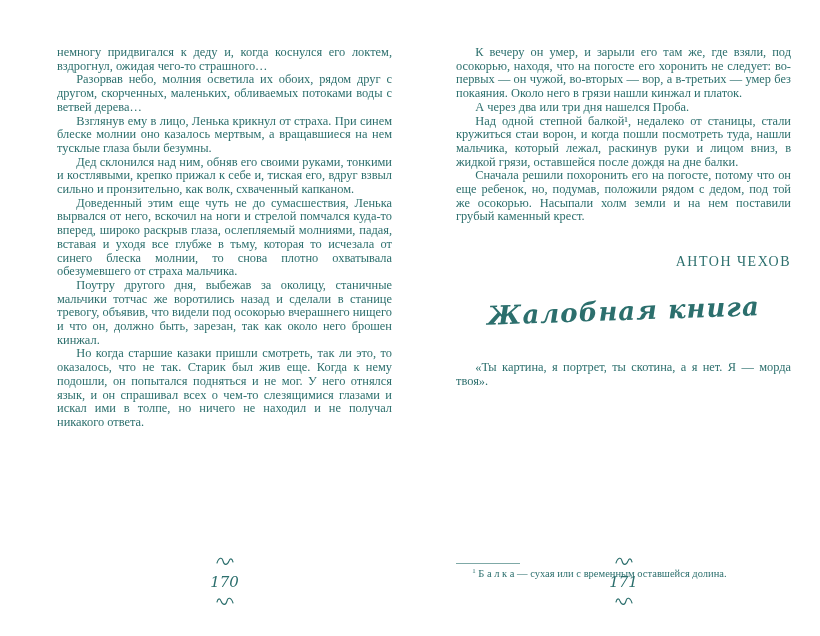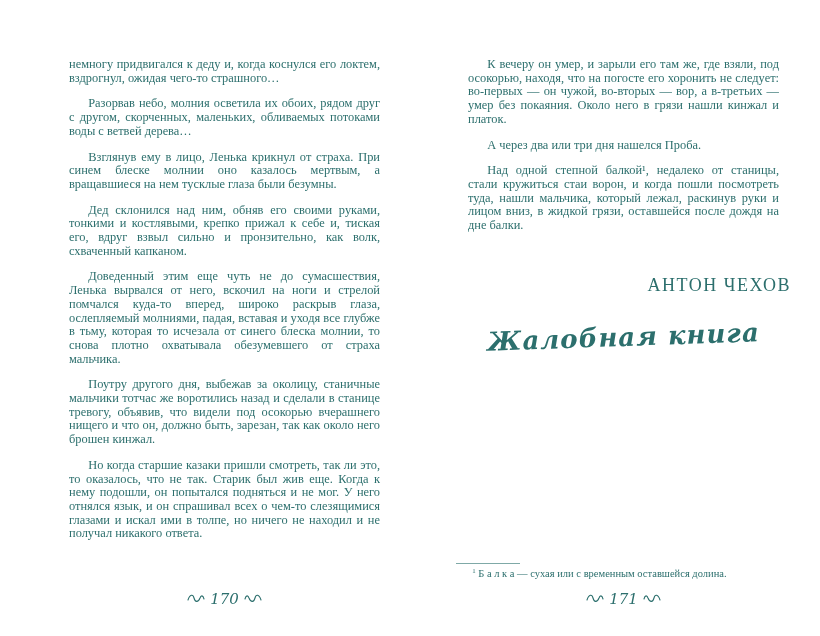--- a/index.html
+++ b/index.html
@@ -26,38 +26,38 @@
     box-sizing: border-box;
     width: 335px;
     height: 562px;
     display: flex;
     flex-direction: column;
     padding-bottom: 28px;
   }
   .page-right { margin-left: 64px; }
 
   .text p {
-    margin: 12px;
+    margin: 0;
     color: #2c6f6d;
     font-size: 12.4px;
     line-height: 13.7px;
     text-align: justify;
     text-indent: 1.55em;
     hyphens: auto;
     -webkit-hyphens: auto;
   }
   .text p.no-indent { text-indent: 0; }
   .text p.quote { margin: 9px 0; }
 
   .author {
     margin-top: 30px;
     margin-bottom: 26px;
     text-align: right;
     color: #2c6f6d;
-    font-size: 18px;
+    font-size: 14px;
     letter-spacing: 1.5px;
   }
   .title {
     margin: 0 0 26px 0;
     text-align: center;
     color: #2c6f6d;
     font-family: "DejaVu Serif", serif;
     font-style: italic;
     font-weight: bold;
     font-size: 26px;
@@ -90,20 +90,21 @@
 
   .footer {
     position: absolute;
     left: 0;
     right: 0;
     bottom: 0;
     display: flex;
     align-items: center;
     justify-content: center;
     gap: 5px;
+    flex-direction: column;
   }
   .pagenum {
     color: #2c6f6d;
     font-family: "DejaVu Serif", serif;
     font-style: italic;
     font-size: 15px;
   }
   .flourish { display: block; }
   .flourish.flip { transform: scaleX(-1); }
 </style>
@@ -131,27 +132,29 @@
         <path d="M1,7 C3,1 6,1 7,5 C8,9 11,10 13,5 C14,2 16,2 17,6" fill="none" stroke="#2c6f6d" stroke-width="1.1" stroke-linecap="round"></path>
       </svg>
     </div>
   </div>
 
   <div class="page page-right">
     <div class="text">
         <p>К вечеру он умер, и зарыли его там же, где взяли, под осокорью, находя, что на погосте его хоронить не следует: во-первых — он чужой, во-вторых — вор, а в-третьих — умер без покаяния. Около него в грязи нашли кинжал и платок.</p>
         <p>А через два или три дня нашелся Проба.</p>
         <p>Над одной степной балкой¹, недалеко от станицы, стали кружиться стаи ворон, и когда пошли посмотреть туда, нашли мальчика, который лежал, раскинув руки и лицом вниз, в жидкой грязи, оставшейся после дождя на дне балки.</p>
+        <p>Сначала решили похоронить его на погосте, потому что он еще ребенок, но, подумав, положили рядом с дедом, под той же осокорью. Насыпали холм земли и на нем поставили грубый каменный крест.</p>
       </div>
 
     <div class="author">АНТОН ЧЕХОВ</div>
 
     <h1 class="title">Жалобная книга</h1>
 
     <div class="text">
+        <p class="quote">«Ты картина, я портрет, ты скотина, а я нет. Я — морда твоя».</p>
       </div>
 
     <div class="footnote">
       <div class="footnote-rule"></div>
       <p><sup>1</sup> <span>Б а л к а — сухая или с временным оставшейся долина.</span></p>
     </div>
 
     <div class="footer">
       <svg class="flourish" width="18" height="12" viewBox="0 0 18 12">
         <path d="M1,7 C3,1 6,1 7,5 C8,9 11,10 13,5 C14,2 16,2 17,6" fill="none" stroke="#2c6f6d" stroke-width="1.1" stroke-linecap="round"></path>

